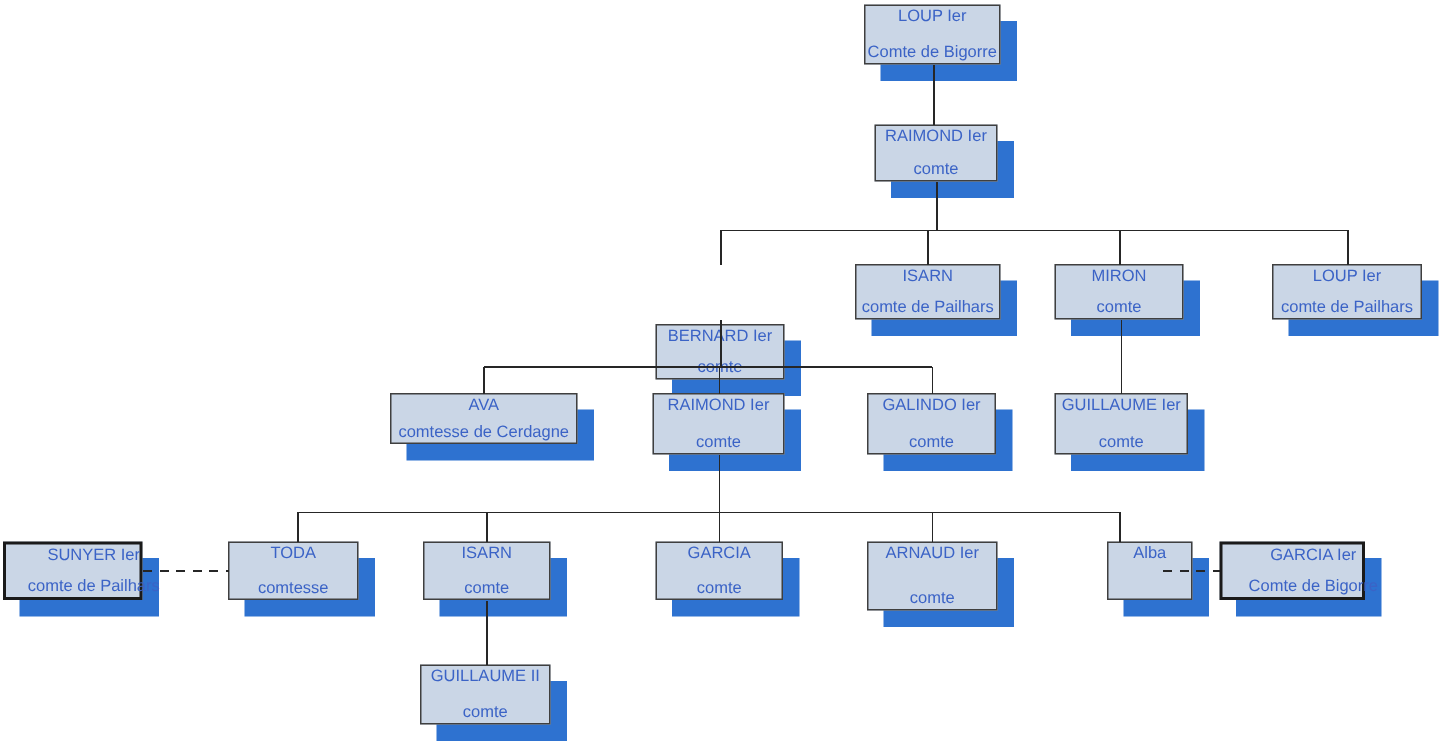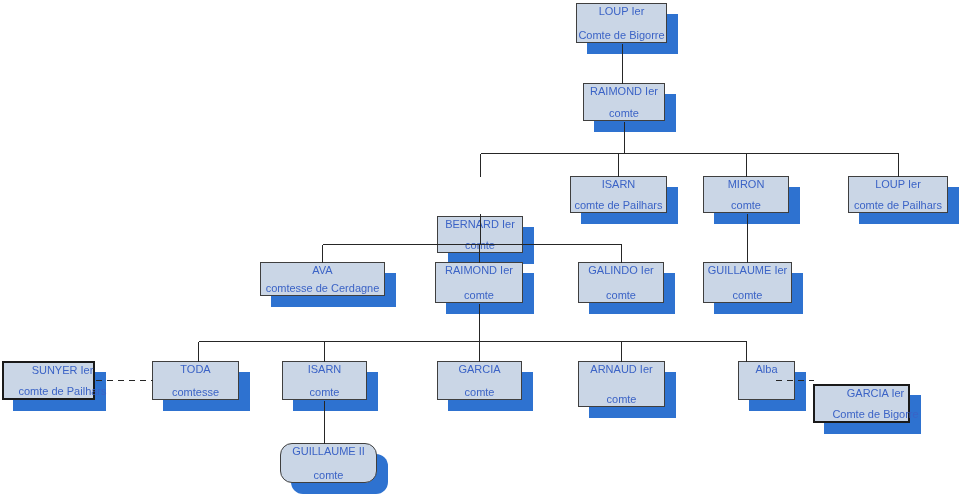--- a/index.html
+++ b/index.html
@@ -113,21 +113,21 @@
       <span class="node-line">GARCIA</span>
       <span class="node-line">comte</span>
     </div>
     <div class="node" style="left: 578px; top: 361px; width: 87px; height: 46px;">
       <span class="node-line">ARNAUD Ier</span>
       <span class="node-line">comte</span>
     </div>
     <div class="node" style="left: 718px; top: 361px; width: 57px; height: 39px; margin-left: 20px;">
       <span class="node-line">Alba</span>
     </div>
-    <div class="node bold" style="left: 813px; top: 361px; width: 97px; height: 39px; margin-top: 23px;">
+    <div class="node bold" style="left: 813px; top: 361px; width: 97px; height: 39px;">
       <span class="node-line">GARCIA Ier</span>
       <span class="node-line">Comte de Bigorre</span>
     </div>
-    <div class="node" style="left: 280px; top: 443px; width: 97px; height: 40px; border-radius: 12px;">
+    <div class="node" style="left: 280px; top: 443px; width: 87px; height: 40px;">
       <span class="node-line">GUILLAUME II</span>
       <span class="node-line">comte</span>
     </div>
   </div>
 
 </body></html>

